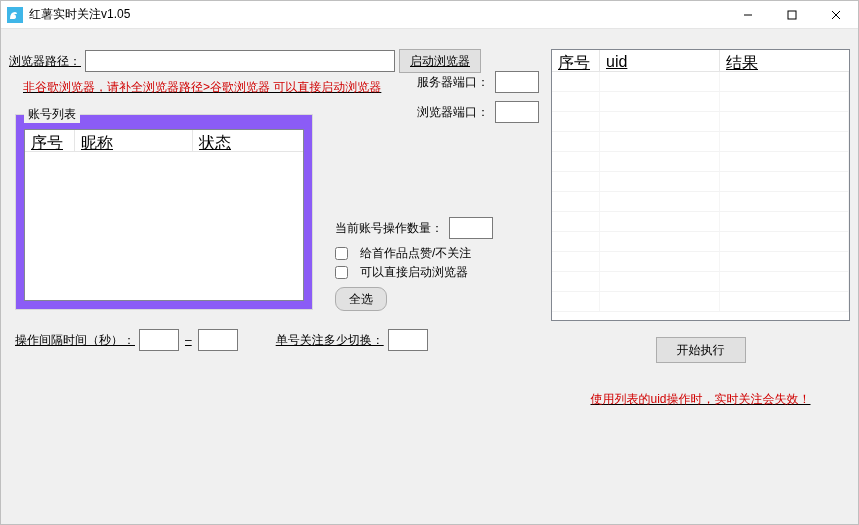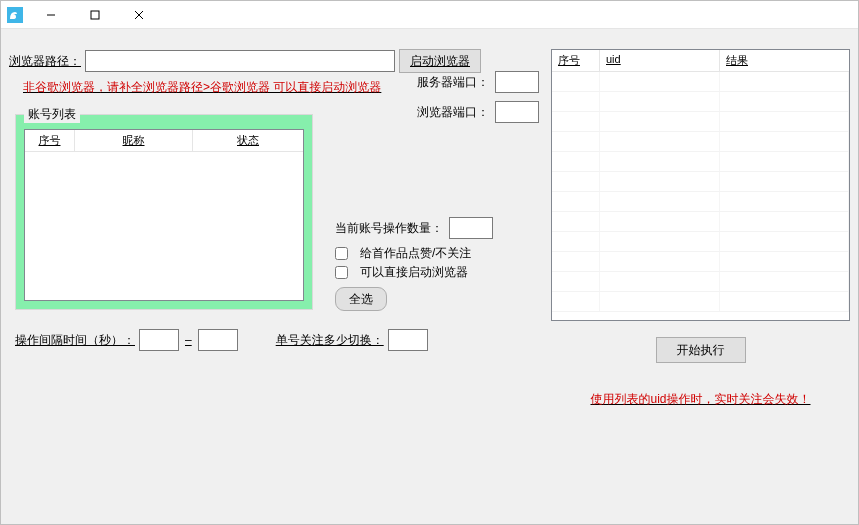--- a/index.html
+++ b/index.html
@@ -71,22 +71,21 @@
     font-family: inherit;
     font-size: 12px;
     cursor: default;
   }
 
   .groupbox {
     border: 1px solid #d9d9d9;
     position: relative;
     margin-top: 10px;
     padding: 14px 8px 8px 8px;
-    background: #86efac;
-    text-align: center;
+    background: #8b5cf6;
   }
   .groupbox .legend {
     position: absolute;
     top: -9px;
     left: 8px;
     background: #f0f0f0;
     padding: 0 4px;
     font-size: 12px;
   }
 
@@ -98,21 +97,21 @@
   }
   .lv-header {
     display: flex;
     height: 22px;
     background: #fff;
     border-bottom: 1px solid #e5e5e5;
   }
   .lv-col {
     border-right: 1px solid #e5e5e5;
     padding: 3px 6px;
-    font-size: 11px;
+    font-size: 16px;
     overflow: hidden;
     white-space: nowrap;
   }
   .lv-body-rows .lv-row {
     display: flex;
     height: 20px;
     border-bottom: 1px solid #f3f3f3;
   }
   .lv-body-rows .lv-cell {
     border-right: 1px solid #f5f5f5;
@@ -157,20 +156,21 @@
 
 <div class="window">
 
   <div class="titlebar">
     <span class="app-icon">
       <svg width="16" height="16" viewBox="0 0 16 16">
         <rect x="0" y="0" width="16" height="16" fill="#3fb6e8"></rect>
         <path d="M3 12 Q3 5 8 5 Q10 5 10 7 L6 7 Q9 7 9 10 Q9 12 6 12 Z" fill="#fff"></path>
       </svg>
     </span>
+    <span class="title">红薯实时关注v1.05</span>
     <div class="winbtns">
       <div class="winbtn">
         <svg width="10" height="10">
             <line x1="1" y1="5" x2="9" y2="5" stroke="#000" stroke-width="1"></line>
           </svg>
       </div>
       <div class="winbtn">
         <svg width="10" height="10">
             <rect x="1" y="1" width="8" height="8" fill="none" stroke="#000" stroke-width="1"></rect>
           </svg>

